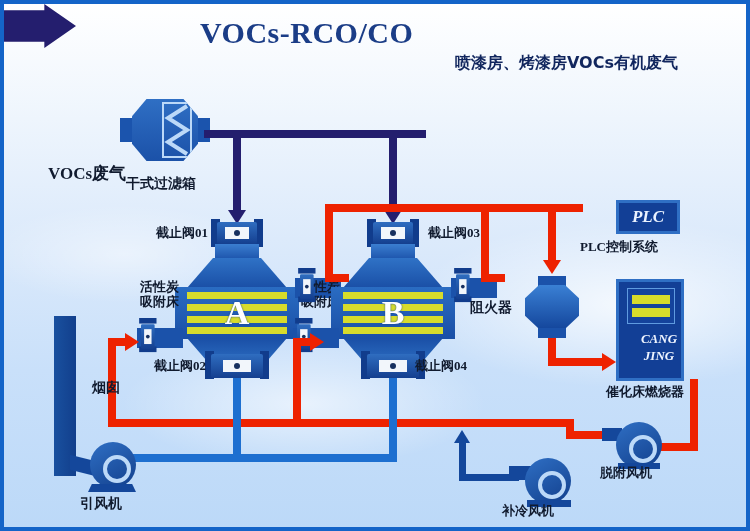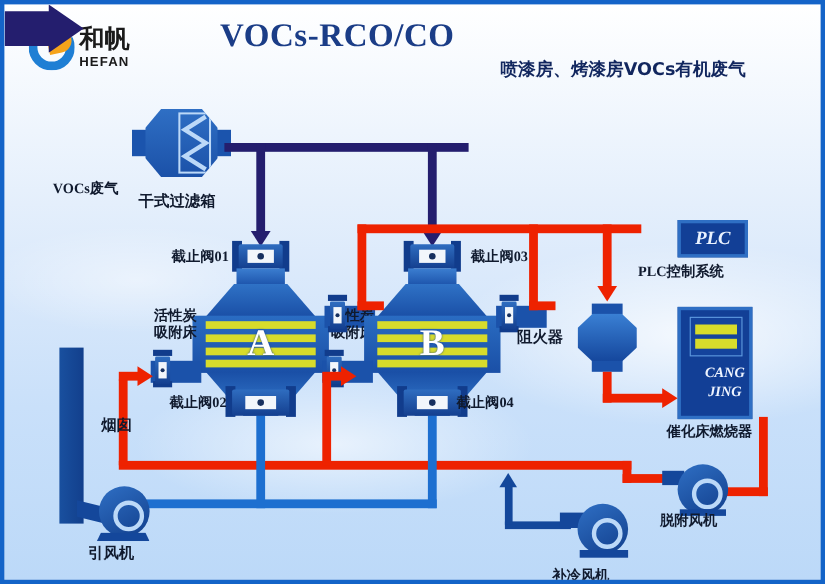--- a/index.html
+++ b/index.html
@@ -114,34 +114,26 @@
   .fan .hub{position:absolute;left:13px;top:13px;width:20px;height:20px;border-radius:50%;
      background:transparent;border:4px solid #bcd9f8;}
   .fan .snout{position:absolute;background:#14479b;}
   .fan .base{position:absolute;background:#14479b;}
 </style>
 </head>
 <body>
 
 <div id="stage">
 
-  <div id="logo" class="abs">
-    <div class="mark">
-      <div class="cres"></div>
-      <div class="dot"></div>
-    </div>
-    <div class="cn">和帆</div>
-    <div class="en">HEFAN</div>
-  </div>
 
   <div id="sub1" class="lbl">喷漆房、烤漆房VOCs有机废气</div>
   <div id="title" class="lbl">VOCs-RCO/CO</div>
 
   <div id="inarrow"></div>
-  <div class="lbl" style="left:44px;top:160px;font-size:13px;">VOCs废气</div>
+  <div class="lbl" style="left:44px;top:160px;font-size:17px;">VOCs废气</div>
 
   <div id="filter" class="abs">
     <div class="fcap" style="left:0;"></div>
     <div class="fcap" style="right:0;"></div>
     <div class="fbody">
       <svg class="ffin" viewBox="0 0 30 56">
         <rect x="1" y="1" width="28" height="54" fill="none" stroke="#bcd9f8" stroke-width="2"></rect>
         <polyline points="25,4 6,16 25,28 6,40 25,52" fill="none" stroke="#bcd9f8" stroke-width="4"></polyline>
       </svg>
     </div>
@@ -323,21 +315,21 @@
   <div class="pipe darkblue" style="left:455px;top:470px;width:60px;height:7px;"></div>
   <div class="pipe darkblue" style="left:455px;top:437px;width:7px;height:36px;"></div>
   <div class="arr arr-u-dblue" style="left:450px;top:426px;"></div>
 
   <div class="fan" style="left:505px;top:452px;width:62px;height:50px;">
     <div class="snout" style="left:0;top:10px;width:22px;height:14px;"></div>
     <div class="shell" style="left:16px;top:2px;"></div>
     <div class="hub" style="left:29px;top:15px;"></div>
     <div class="base" style="left:18px;top:44px;width:44px;height:7px;"></div>
   </div>
-  <div class="lbl" style="left:498px;top:512px;font-size:13px;">补冷风机</div>
+  <div class="lbl" style="left:498px;top:500px;font-size:13px;">补冷风机</div>
 
   <div class="fan" style="left:598px;top:418px;width:62px;height:46px;">
     <div class="snout" style="left:0;top:6px;width:20px;height:13px;"></div>
     <div class="shell" style="left:14px;top:0;"></div>
     <div class="hub" style="left:27px;top:13px;"></div>
     <div class="base" style="left:16px;top:41px;width:42px;height:6px;"></div>
   </div>
   <div class="lbl" style="left:596px;top:462px;font-size:13px;">脱附风机</div>
 
   <div id="chimney" class="abs"></div>

